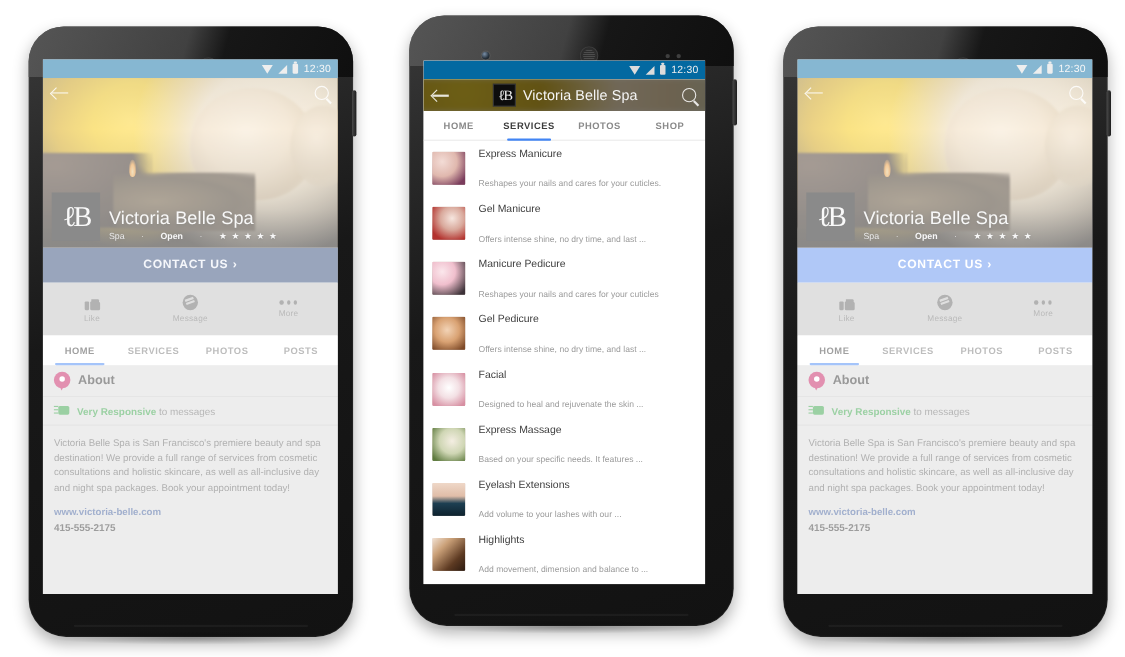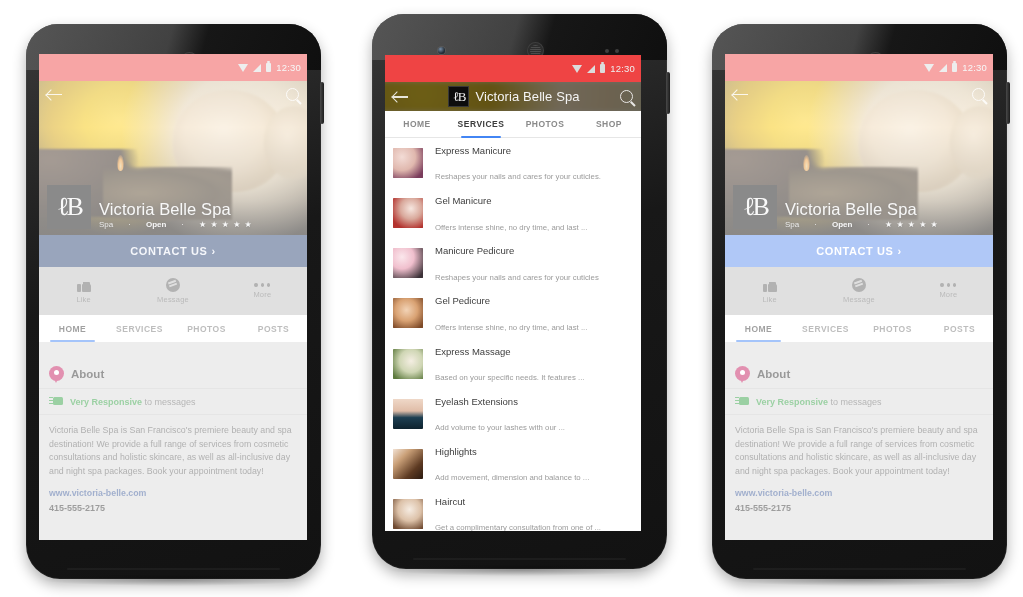--- a/index.html
+++ b/index.html
@@ -50,21 +50,21 @@
     background: rgba(255,255,255,.045);
   }
   .phone .shadowUnder {
     position:absolute; left:6%; right:6%; bottom:-7px; height:12px; border-radius:50%;
     background: radial-gradient(ellipse at center, rgba(0,0,0,.26) 0%, rgba(0,0,0,0) 72%);
   }
 
   
   .screen { position: absolute; overflow: hidden; background:#fff; }
   .statusbar {
-    height: 27px; background:#ef4444; display:flex; align-items:center; justify-content:flex-end;
+    height: 17px; background:#0369a1; display:flex; align-items:center; justify-content:flex-end;
     padding-right:6px; gap:5px; color:#e8e8e8; font-size:9px; letter-spacing:.2px;
   }
   .sb-time { font-size:9.5px; color:#efefef; }
   .ico-wifi { width:0;height:0;border-left:5px solid transparent;border-right:5px solid transparent;border-top:8px solid #dcdcdc; }
   .ico-sig { width:0;height:0;border-left:8px solid transparent;border-bottom:8px solid #dcdcdc; }
   .ico-bat { width:5px;height:9px;background:#dcdcdc;border-radius:1px;position:relative; }
   .ico-bat::before{content:"";position:absolute;top:-2px;left:1px;width:3px;height:2px;background:#dcdcdc;border-radius:1px;}
 
   
   .cover { position:relative; width:100%; overflow:hidden; background:#2a1f12; }
@@ -126,21 +126,21 @@
   .ico-msg { width:14px;height:14px;border-radius:50%;background:#5e5e5e;position:relative; }
   .ico-msg::after{content:"";position:absolute;left:3px;top:6px;width:8px;height:1.6px;background:#bdbdbd;transform:rotate(-20deg);box-shadow:0 -3px 0 #bdbdbd;}
   .ico-more { width:16px;height:4px;display:flex;gap:3px;align-items:center; }
   .ico-more i { width:4px;height:4px;border-radius:50%;background:#5e5e5e;display:block; }
 
   .tabs { display:flex; background:#fff; height:27px; align-items:stretch; }
   .tab { flex:1; display:flex; align-items:center; justify-content:center; position:relative; font-size:8.5px; letter-spacing:.5px; color:#757575; font-weight:700; }
   .tab.active { color:#3a3a3a; }
   .tab.active::after { content:""; position:absolute; left:16%; right:16%; bottom:0; height:2.5px; background:#4285f4; border-radius:1px; }
 
-  .abouthead { display:flex; align-items:center; gap:7px; padding:24px 10px 7px; }
+  .abouthead { display:flex; align-items:center; gap:7px; padding:6px 10px 7px; }
   .pin { width:15px;height:15px;border-radius:50%;background:#c2185b;position:relative;flex:none; }
   .pin::before{content:"";position:absolute;left:5px;top:4px;width:5px;height:5px;border-radius:50%;background:#fff;}
   .pin::after{content:"";position:absolute;left:5.2px;bottom:-2.4px;width:0;height:0;border-left:2.4px solid transparent;border-right:2.4px solid transparent;border-top:4px solid #c2185b;}
   .abouthead .ttl { font-size:11.5px; color:#2b2b2b; font-weight:700; }
 
   .resprow { display:flex; align-items:center; gap:7px; padding:7px 10px; border-top:1px solid rgba(0,0,0,.07); border-bottom:1px solid rgba(0,0,0,.07); }
   .ico-resp { width:14px;height:11px;position:relative;flex:none; }
   .ico-resp::before{content:"";position:absolute;right:0;top:1px;width:10px;height:8px;background:#2e9e3f;border-radius:1.5px;}
   .ico-resp::after{content:"";position:absolute;left:0;top:1px;width:4px;height:1.4px;background:#2e9e3f;box-shadow:0 3px 0 #2e9e3f, 0 6px 0 #2e9e3f;}
   .resprow .rtxt { font-size:9px; color:#666; }
@@ -378,20 +378,29 @@
           <span class="svc-thumb">
               <i style="background:radial-gradient(circle at 45% 40%,#f2d3b6 0%,#d9a273 45%,#7e4a28 88%),linear-gradient(150deg,#e8c4a1,#6b3d20)"></i>
             </span>
           <div class="svc-body">
             <div class="svc-name">Gel Pedicure</div>
             <div class="svc-desc">Offers intense shine, no dry time, and last ...</div>
           </div>
         </div>
         <div class="svc-item">
           <span class="svc-thumb">
+              <i style="background:radial-gradient(circle at 50% 45%,#ffffff 0%,#f3e0e4 42%,#d78fa2 88%),linear-gradient(150deg,#fbeef0,#c87f92)"></i>
+            </span>
+          <div class="svc-body">
+            <div class="svc-name">Facial</div>
+            <div class="svc-desc">Designed to heal and rejuvenate the skin ...</div>
+          </div>
+        </div>
+        <div class="svc-item">
+          <span class="svc-thumb">
               <i style="background:radial-gradient(circle at 60% 40%,#f4eee2 0%,#cfd6b4 45%,#5d7a3e 88%),linear-gradient(150deg,#e6e7cf,#4f6b35)"></i>
             </span>
           <div class="svc-body">
             <div class="svc-name">Express Massage</div>
             <div class="svc-desc">Based on your specific needs. It features ...</div>
           </div>
         </div>
         <div class="svc-item">
           <span class="svc-thumb">
               <i style="background:linear-gradient(180deg,#efd8c8 0%,#e0bda8 40%,#1d3f52 62%,#0e222e 100%)"></i>

